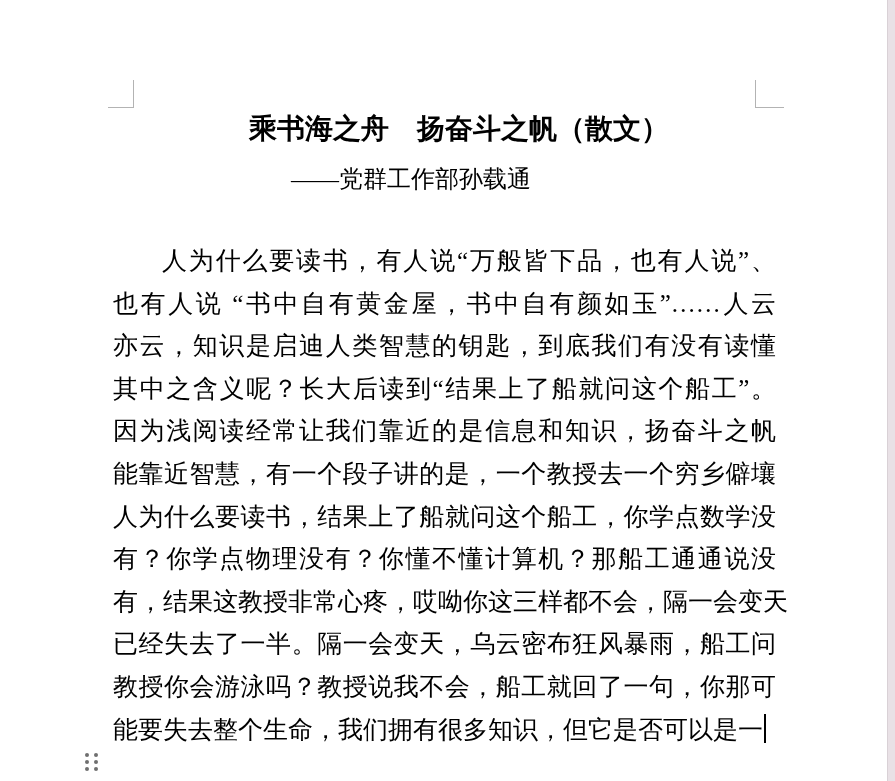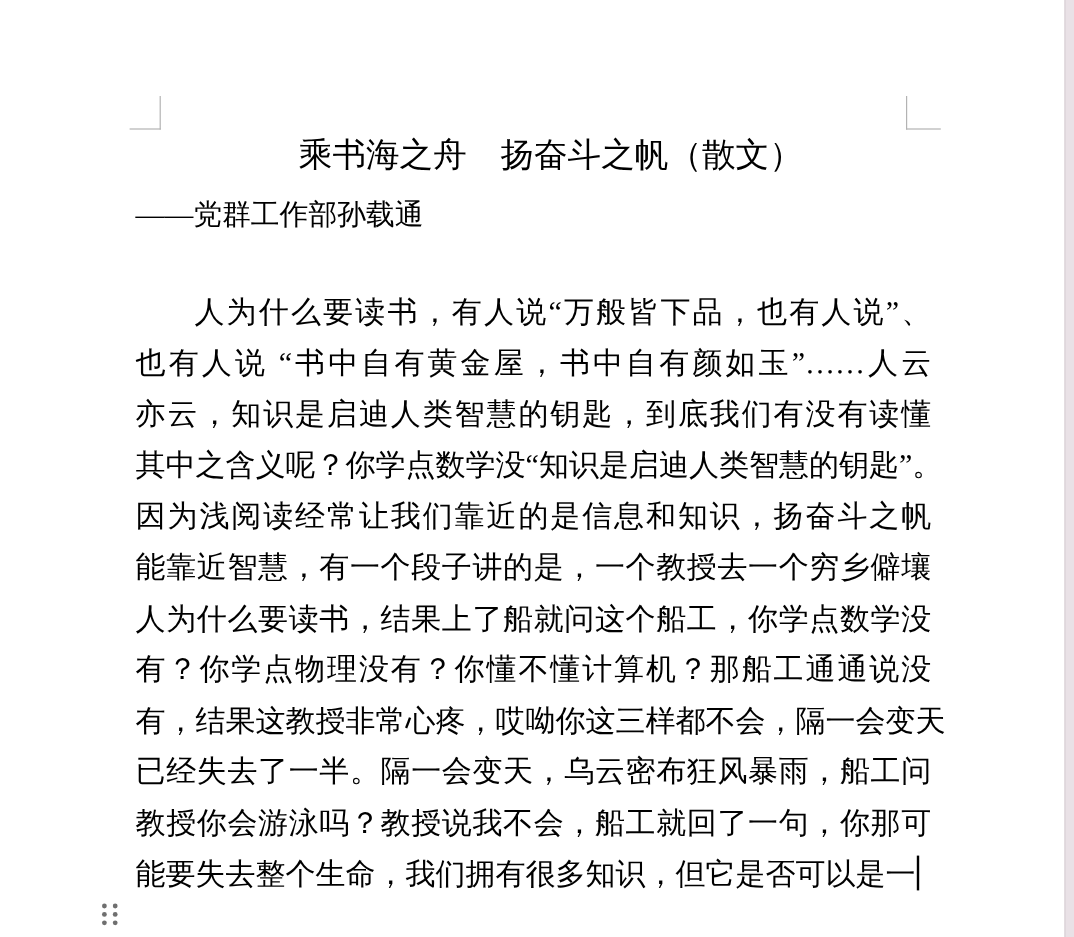--- a/index.html
+++ b/index.html
@@ -35,34 +35,34 @@
     width: 28px; height: 27px;
     border-left: 1px solid #b3b3b3;
     border-bottom: 1px solid #b3b3b3;
   }
 
   .doc-title {
     position: absolute;
     left: 128px; top: 110px;
     width: 662px;
     font-size: 28px;
-    font-weight: normal;
+    font-weight: bold;
     text-align: center;
     letter-spacing: 0px;
     white-space: nowrap;
   }
 
   .doc-byline {
     position: absolute;
     left: 113px; top: 163px;
     width: 662px;
     box-sizing: border-box;
     padding-right: 66px;
     font-size: 24px;
-    text-align: left;
+    text-align: center;
     white-space: nowrap;
   }
 
   .doc-body {
     position: absolute;
     left: 113px; top: 240px;
     width: 663px;
     font-size: 25px;
     line-height: 42.6px;
   }
@@ -114,21 +114,21 @@
   <span class="cropmark cropmark-tr"></span>
 
   <div class="doc-title">乘书海之舟　扬奋斗之帆（散文）</div>
 
   <div class="doc-byline">——党群工作部孙载通</div>
 
   <div class="doc-body">
     <div class="doc-line indented">人为什么要读书，有人说“万般皆下品，也有人说”、</div>
     <div class="doc-line">也有人说 “书中自有黄金屋，书中自有颜如玉”……人云</div>
     <div class="doc-line">亦云，知识是启迪人类智慧的钥匙，到底我们有没有读懂</div>
-    <div class="doc-line">其中之含义呢？你学点数学没“知识是启迪人类智慧的钥匙”。</div>
+    <div class="doc-line">其中之含义呢？长大后读到“结果上了船就问这个船工”。</div>
     <div class="doc-line">因为浅阅读经常让我们靠近的是信息和知识，扬奋斗之帆</div>
     <div class="doc-line">能靠近智慧，有一个段子讲的是，一个教授去一个穷乡僻壤</div>
     <div class="doc-line">人为什么要读书，结果上了船就问这个船工，你学点数学没</div>
     <div class="doc-line">有？你学点物理没有？你懂不懂计算机？那船工通通说没</div>
     <div class="doc-line">有，结果这教授非常心疼，哎呦你这三样都不会，隔一会变天</div>
     <div class="doc-line">已经失去了一半。隔一会变天，乌云密布狂风暴雨，船工问</div>
     <div class="doc-line">教授你会游泳吗？教授说我不会，船工就回了一句，你那可</div>
     <div class="doc-line last-line"><span>能要失去整个生命，我们拥有很多知识，但它是否可以是一</span><span class="caret"></span></div>
   </div>
 

